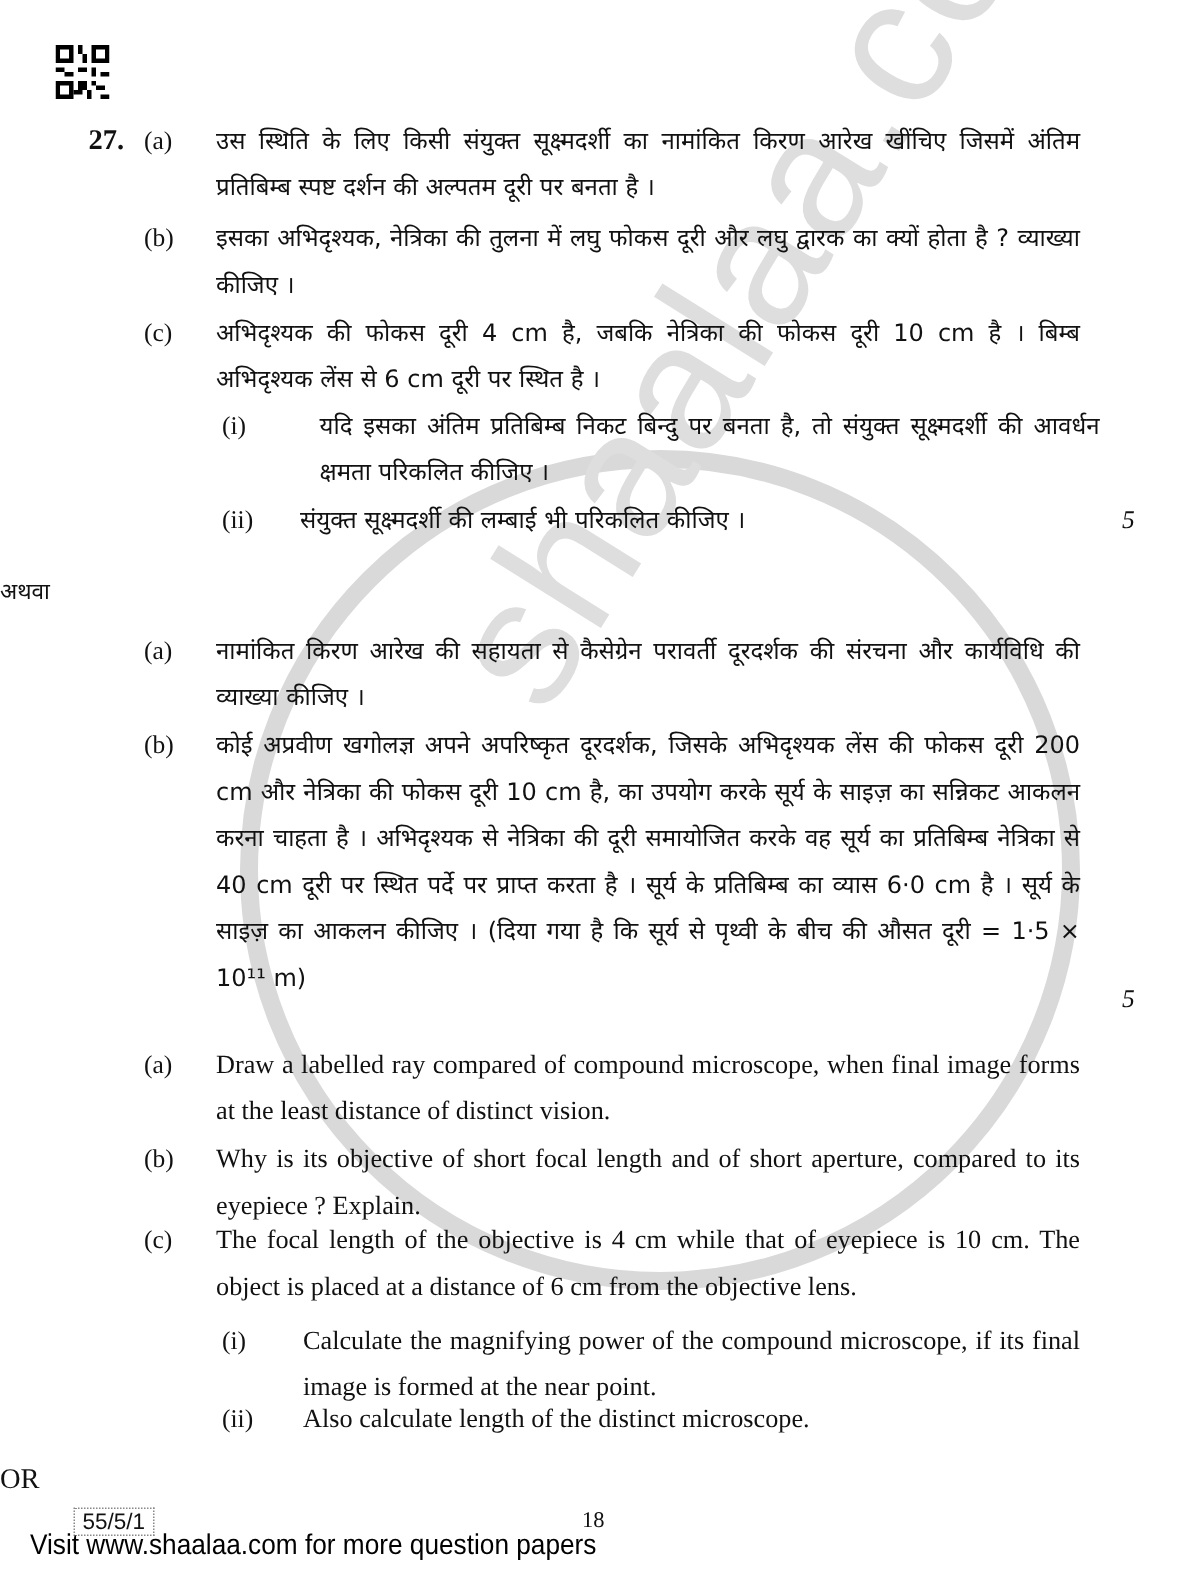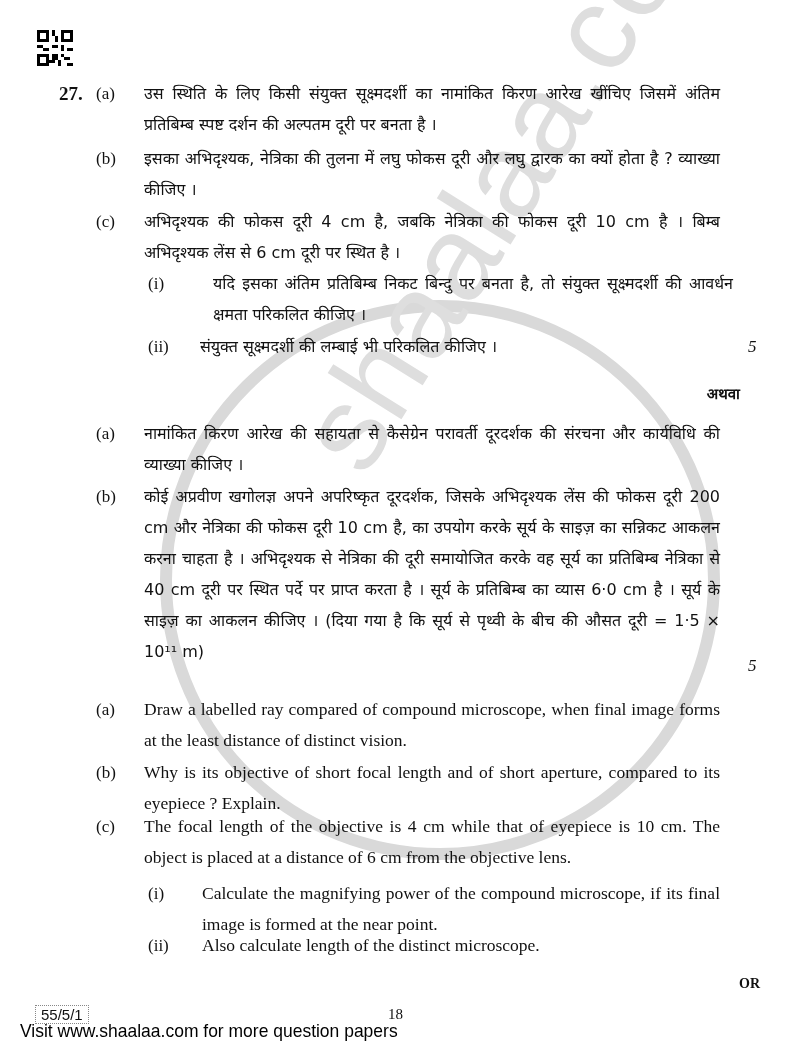--- a/index.html
+++ b/index.html
@@ -30,24 +30,24 @@
   .lbl {
     position: absolute; font-size: 17px;
   }
   .txt {
     position: absolute; font-size: 17.5px; line-height: 31px;
     text-align: justify; text-align-last: left;
   }
   .txt-hi { font-family: "DejaVu Sans", "Liberation Sans", sans-serif; font-size: 16px; }
   .marks { position: absolute; left: 748px; font-style: italic; font-size: 17px; }
   .center-head {
-    position: absolute; left: 0; width: 740px; text-align: right; font-weight: bold;
+    position: absolute; left: 0; width: 740px; text-align: left; font-weight: normal;
   }
   .footer-code {
-    position: absolute; left: 35px; top: 1005px; border: 1px dotted #888;
+    position: absolute; left: 49px; top: 1005px; border: 1px dotted #888;
     padding: 0 5px; font-family: "Liberation Sans", sans-serif; font-size: 15px;
   }
   .footer-page {
     position: absolute; left: 388px; top: 1006px;
     font-family: Liberation Serif, serif; font-size: 15px;
   }
   .footer-visit {
     position: absolute; left: 20px; top: 1020px;
     font-family: "Liberation Sans", "DejaVu Sans", sans-serif; font-size: 19px; color: #000;
     transform: scaleX(0.92); transform-origin: left top;
@@ -119,18 +119,18 @@
 
   <div class="lbl" style="left:96px; top:817px;">(c)</div>
   <div class="txt" style="left:144px; top:811px; width:576px;">The focal length of the objective is 4 cm while that of eyepiece is 10 cm. The object is placed at a distance of 6 cm from the objective lens.</div>
 
   <div class="lbl" style="left:148px; top:884px;">(i)</div>
   <div class="txt" style="left:202px; top:878px; width:518px;">Calculate the magnifying power of the compound microscope, if its final image is formed at the near point.</div>
 
   <div class="lbl" style="left:148px; top:936px;">(ii)</div>
   <div class="txt" style="left:202px; top:930px; width:518px;">Also calculate length of the distinct microscope.</div>
 
-  <div class="center-head" style="top:976px; font-size:14px; width:760px;">OR</div>
+  <div class="center-head" style="top:976px; font-size:19px; width:760px;">OR</div>
 
   <div class="footer-code">55/5/1</div>
   <div class="footer-page">18</div>
   <div class="footer-visit">Visit www.shaalaa.com for more question papers</div>
 </div>
 
 </body></html>

